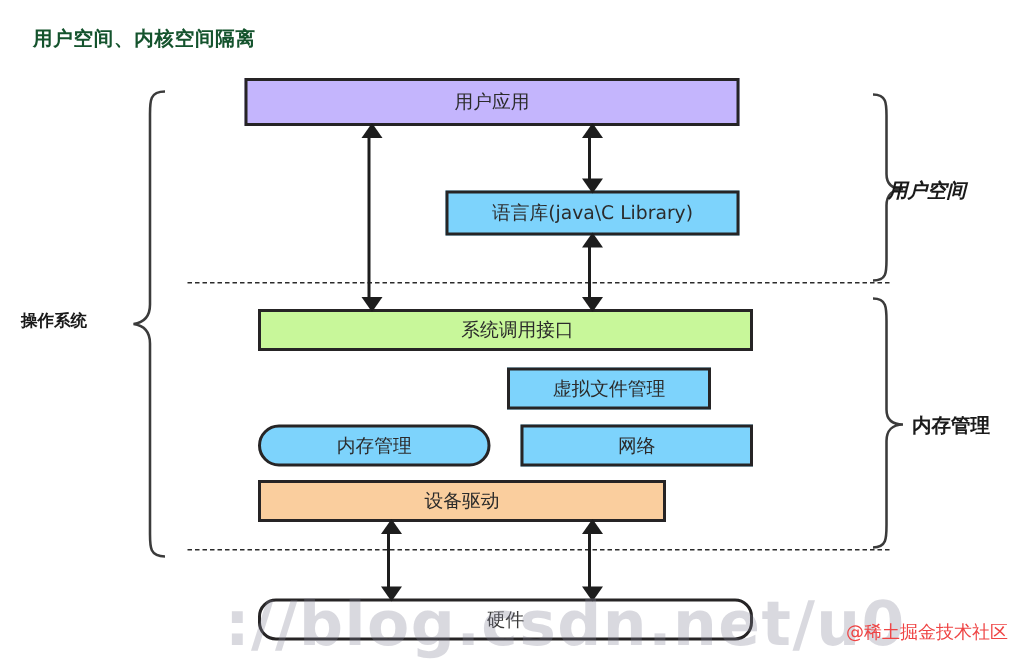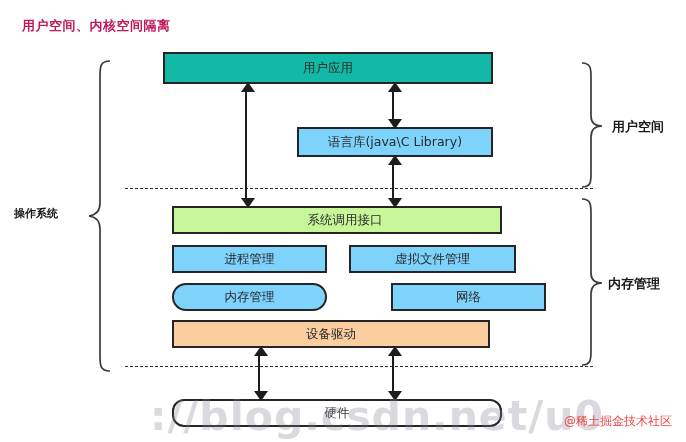--- a/index.html
+++ b/index.html
@@ -16,37 +16,37 @@
     height: 442px;
     background: #ffffff;
     overflow: hidden;
   }
   .title {
     position: absolute;
     left: 22px;
     top: 17px;
     font-size: 13px;
     font-weight: bold;
-    color: #be185d;
+    color: #14532d;
     letter-spacing: 0.5px;
     white-space: nowrap;
   }
   .box {
     position: absolute;
     box-sizing: border-box;
     border: 2.5px solid #262425;
     background: #7dd3fc;
     display: flex;
     align-items: center;
     justify-content: center;
     font-size: 12.5px;
     color: #2b2b2b;
     white-space: nowrap;
   }
-  .box.pink   { background: #14b8a6; }
+  .box.pink   { background: #c4b5fd; }
   .box.green  { background: #C8F79A; padding-left: 16px; }
   .box.orange { background: #FACE9E; }
   .box.hw     { background: #ffffff; color: #3a3a3a; border-radius: 12px; }
 
   
   .dashline {
     position: absolute;
     height: 0;
     border-top: 1.6px dashed #2b2b2b;
   }
@@ -129,29 +129,28 @@
 <div id="canvas">
 
   <div class="title">用户空间、内核空间隔离</div>
 
   <div class="box pink" style="left:163px; top:52px; width:330px; height:32px;">用户应用</div>
 
   <div class="box" style="left:297px; top:127px; width:196px; height:30px;">语言库(java\C Library)</div>
 
   <div class="box green" style="left:172px; top:206px; width:330px; height:28px;">系统调用接口</div>
 
-  <div class="box" style="left:172px; top:245px; width:155px; height:28px;">进程管理</div>
 
-  <div class="box" style="left:349px; top:245px; width:167px; height:28px;">虚拟文件管理</div>
+  <div class="box" style="left:338px; top:245px; width:136px; height:28px;">虚拟文件管理</div>
 
   <div class="box" style="left:172px; top:283px; width:155px; height:28px;border-radius:14px;">内存管理</div>
 
-  <div class="box" style="left:347px; top:283px; width:155px; height:28px;margin-left:44px;">网络</div>
+  <div class="box" style="left:347px; top:283px; width:155px; height:28px;">网络</div>
 
-  <div class="box orange" style="left:172px; top:320px; width:318px; height:28px;">设备驱动</div>
+  <div class="box orange" style="left:172px; top:320px; width:272px; height:28px;">设备驱动</div>
 
   <div class="box hw" style="left:172px; top:399px; width:330px; height:28px;">硬件</div>
 
   <div class="dashline" style="left:125px; top:188px; width:468px;"></div>
   <div class="dashline" style="left:125px; top:366px; width:468px;"></div>
 
   <div class="arrow" style="left:245px; top:91px; height:108px;"></div>
 
   <div class="arrow" style="left:392px; top:91px; height:29px;"></div>
 
@@ -162,21 +161,21 @@
   <div class="arrow" style="left:392px; top:355px; height:37px;"></div>
 
   <svg class="brace-svg" style="left:86px; top:58px;" width="30" height="316" viewBox="0 0 30 316">
     <path d="M24 3 C14 3 14 9 14 18 L14 145 C14 153 10 157 3 158 C10 159 14 163 14 171 L14 298 C14 307 14 313 24 313"></path>
   </svg>
   <div class="os-label" style="left:14px; top:206px;">操作系统</div>
 
   <svg class="brace-svg" style="left:578px; top:60px;" width="28" height="130" viewBox="0 0 28 130">
     <path d="M4 3 C13 3 13 9 13 17 L13 56 C13 63 17 66 24 66 C17 66 13 70 13 77 L13 113 C13 122 13 127 4 127"></path>
   </svg>
-  <div class="side-label" style="left:612px; top:118px;">用户空间</div>
+  <div class="side-label" style="left:592px; top:118px;font-style:italic;">用户空间</div>
 
   <svg class="brace-svg" style="left:578px; top:196px;" width="28" height="172" viewBox="0 0 28 172">
     <path d="M4 3 C13 3 13 9 13 18 L13 77 C13 84 17 87 24 87 C17 87 13 91 13 98 L13 154 C13 163 13 169 4 169"></path>
   </svg>
   <div class="side-label" style="left:608px; top:275px;">内存管理</div>
 
   <div class="wm-url">://blog.csdn.net/u0</div>
   <div class="wm-brand">@稀土掘金技术社区</div>
 
 </div>

